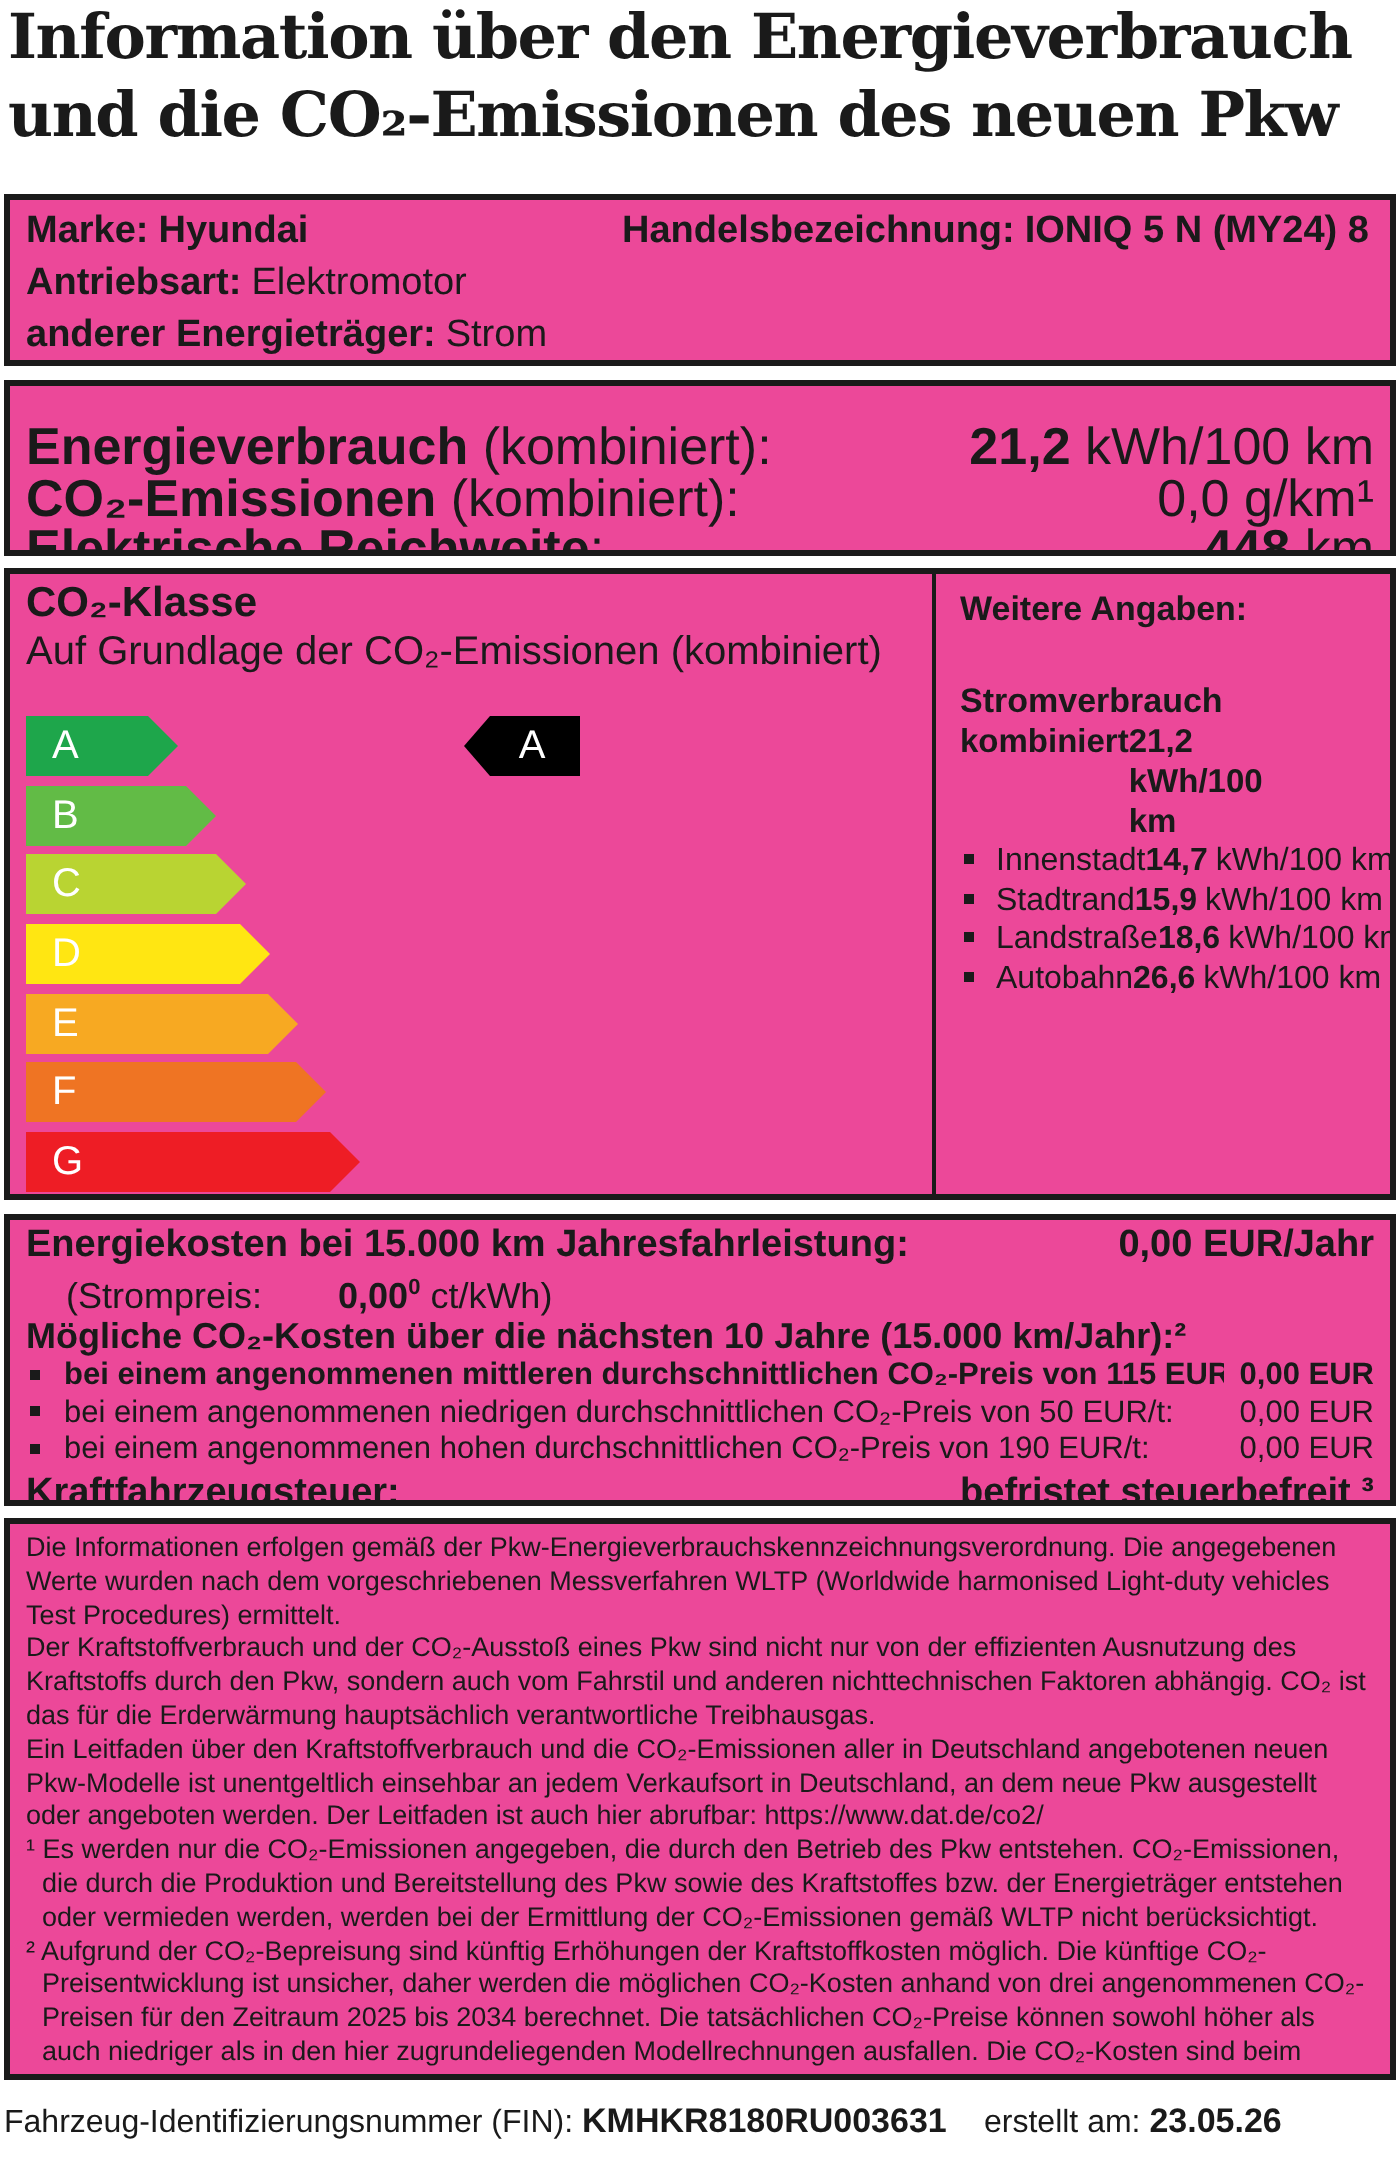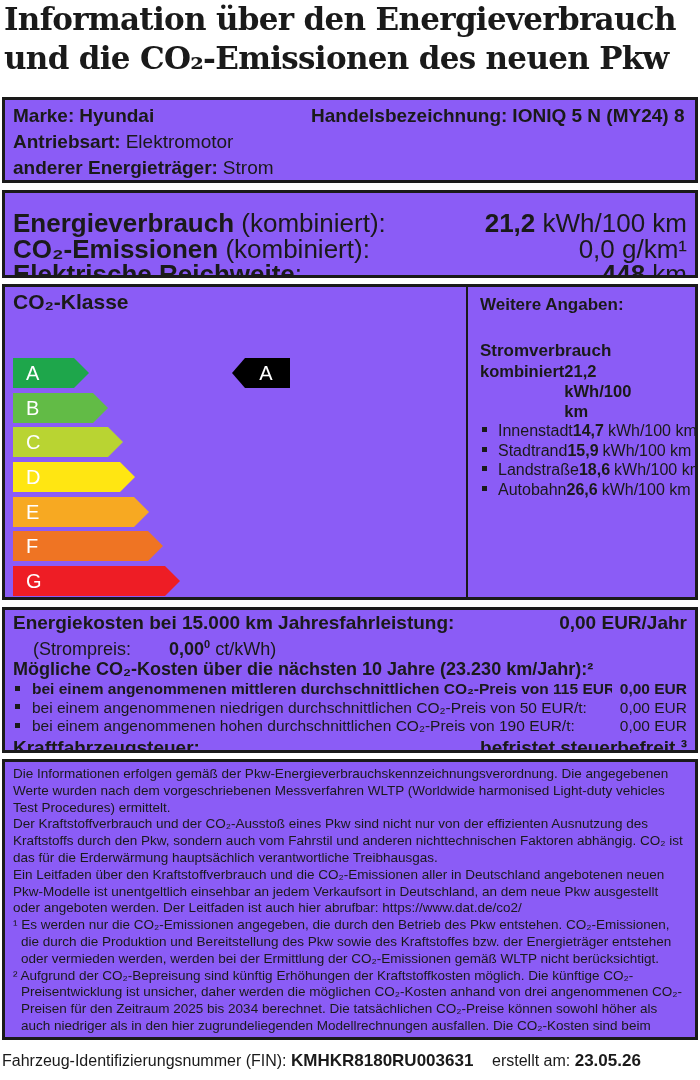--- a/index.html
+++ b/index.html
@@ -14,21 +14,21 @@
   
   .title {
     position: absolute; left: 4px; top: 0px; width: 694px;
     font-family: "DejaVu Serif", serif; font-weight: bold;
     font-size: 31px; line-height: 39px; letter-spacing: -0.7px;
   }
 
   
   .box {
     position: absolute; left: 2px; width: 696px;
-    border: 3px solid #1a1a1a; background: #8b5cf6; overflow: hidden;
+    border: 3px solid #1a1a1a; background: #ec4899; overflow: hidden;
   }
 
   
   #vehicle-box { top: 97px; height: 86px; padding: 3px 8px; font-size: 19px; }
   .v-row { display: flex; line-height: 26px; white-space: nowrap; }
   .v-cell-l { width: 298px; overflow: hidden; }
   .v-cell-r { flex: 1; overflow: hidden; }
   .v-val { margin-left: 5px; }
 
   
@@ -131,20 +131,21 @@
     <span><span class="bold"></span><span>0,0  g/km¹</span></span>
   </div>
   <div class="c-row">
     <span><span class="bold">Elektrische Reichweite</span><span>:</span></span>
     <span><span class="bold">448</span><span> km</span></span>
   </div>
 </div>
 
 <div class="box" id="class-box">
   <div class="class-heading">CO₂-Klasse</div>
+  <div class="class-sub">Auf Grundlage der CO₂-Emissionen (kombiniert)</div>
 
   <div class="scale-arrow" style="background-color: rgb(30, 166, 75); width: 76px; top: 71px;">
       <span class="scale-letter">A</span>
     </div>
   <div class="scale-arrow" style="background-color: rgb(98, 187, 70); width: 95px; top: 106px;">
       <span class="scale-letter">B</span>
     </div>
   <div class="scale-arrow" style="background-color: rgb(185, 212, 50); width: 110px; top: 140px;">
       <span class="scale-letter">C</span>
     </div>
@@ -200,21 +201,21 @@
 </div>
 
 <div class="box" id="costs-box">
   <div class="cost-row1">
     <span>Energiekosten bei 15.000 km Jahresfahrleistung:</span>
     <span>0,00 EUR/Jahr</span>
   </div>
   <div class="cost-row2">
     <span>(Strompreis:</span><span class="cost-spacer"></span><span class="bold">0,00</span><span class="cost-sup">0</span><span> ct/kWh)</span>
   </div>
-  <div class="cost-heading">Mögliche CO₂-Kosten über die nächsten 10 Jahre (23.230 km/Jahr):²</div>
+  <div class="cost-heading">Mögliche CO₂-Kosten über die nächsten 10 Jahre (15.000 km/Jahr):²</div>
   <div class="cost-bullet-row b1">
     <span class="cb-bullet"></span>
     <span class="cb-text">bei einem angenommenen mittleren durchschnittlichen CO₂-Preis von  115  EUR/t:</span>
     <span class="cb-val">0,00 EUR</span>
   </div>
   <div class="cost-bullet-row">
     <span class="cb-bullet"></span>
     <span class="cb-text">bei einem angenommenen niedrigen durchschnittlichen CO₂-Preis von   50  EUR/t:</span>
     <span class="cb-val">0,00 EUR</span>
   </div>

